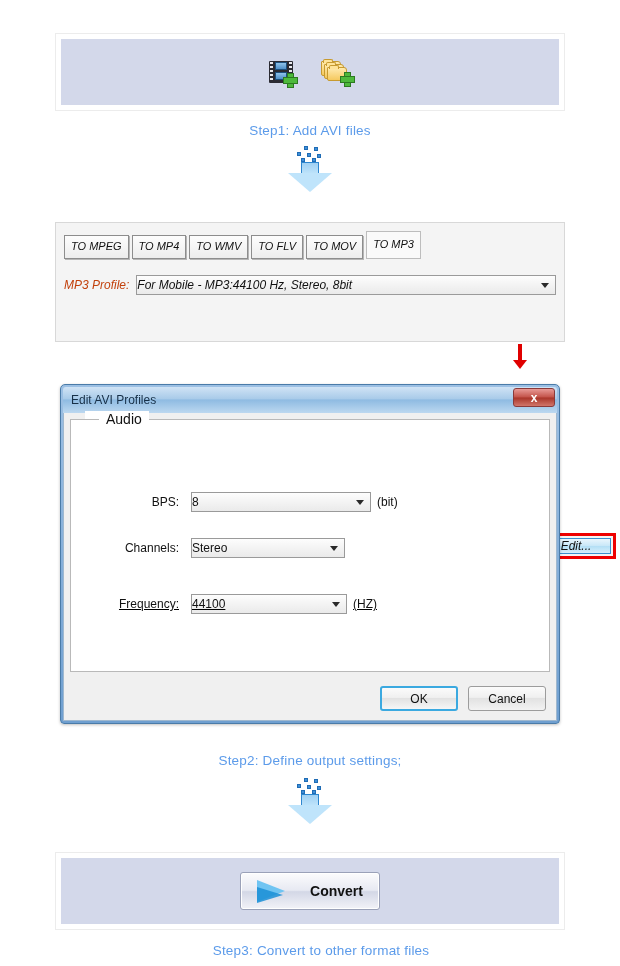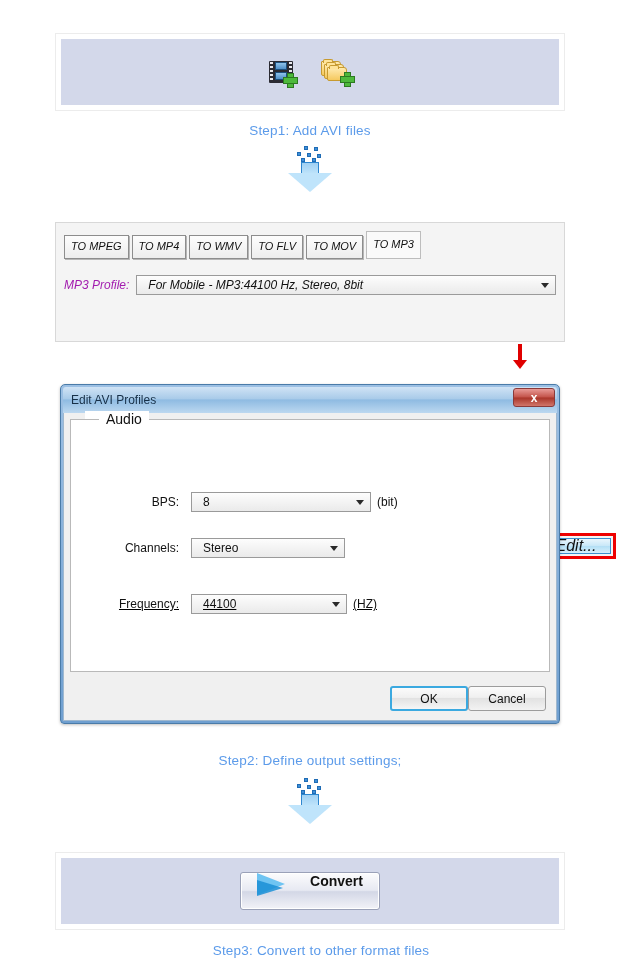--- a/index.html
+++ b/index.html
@@ -139,30 +139,30 @@
     background: #fafafa;
     border: 1px solid #bdbdbd;
     box-shadow: none;
     padding-top: 6px; padding-bottom: 7px;
   }
 
   .profile-row {
     position: absolute; left: 8px; top: 52px; right: 8px;
     display: flex; align-items: center;
   }
-  .profile-label { font-size: 12px; color: #a21caf; margin-right: 7px; white-space: nowrap; }
+  .profile-label { font-size: 12px; color: #c2410c; margin-right: 7px; white-space: nowrap; }
 
   .wincombo {
     position: relative;
     background: linear-gradient(to bottom,#fdfdfd,#eaeaea);
     border: 1px solid #9a9a9a;
     height: 20px;
     display: flex; align-items: center;
     font-size: 12px; color: #111;
-    padding-left: 11px;
+    padding-left: 0;
     overflow: hidden;
   }
   .wincombo .caret {
     position: absolute; right: 6px; top: 50%; margin-top: -2px;
     width: 0; height: 0;
     border-left: 4px solid transparent;
     border-right: 4px solid transparent;
     border-top: 5px solid #2a2a2a;
   }
 
@@ -170,22 +170,22 @@
   .edit-wrap {
     position: absolute;
     border: 3px solid #ee0000;
     background: #f4f4f4;
     padding: 2px;
   }
   .edit-btn {
     width: 100%; height: 100%;
     background: linear-gradient(to bottom,#eaf6fd,#c9e8f8 48%,#b3dff5 52%,#d6f0fc);
     border: 1px solid #3c8fce;
-    font-size: 16px; color: #111;
-    display: flex; align-items: center; justify-content: center;
+    font-size: 12px; color: #111;
+    display: flex; justify-content: center;
   }
 
   
   .red-arrow { position: absolute; width: 14px; }
   .red-arrow .sh { width: 4px; background: #e00000; margin: 0 auto; }
   .red-arrow .hd {
     width: 0; height: 0; margin: 0 auto;
     border-left: 7px solid transparent;
     border-right: 7px solid transparent;
     border-top: 9px solid #e00000;
@@ -247,42 +247,42 @@
     display: flex; align-items: center;
   }
   .field-label {
     font-size: 12px; color: #111;
     width: 86px; text-align: right; margin-right: 12px;
   }
   .field-unit { font-size: 12px; color: #111; margin-left: 6px; }
 
   .dlg-buttons {
     position: absolute; right: 10px; bottom: 9px;
-    display: flex;  align-items: flex-end;
+    display: flex; gap: 10px; align-items: flex-end;
   }
   .dlg-btn {
     width: 78px; height: 25px;
     font-size: 12px; color: #111;
     display: flex; align-items: center; justify-content: center;
     background: linear-gradient(to bottom,#fbfbfb,#f0f0f0 45%,#e2e2e2 50%,#f3f3f3);
     border: 1px solid #9c9c9c;
     border-radius: 3px;
   }
   .dlg-btn.default {
     border: 2px solid #3ba9e0;
     background: linear-gradient(to bottom,#fbfbfb,#f0f0f0 45%,#e2e2e2 50%,#f6f6f6);
   }
 
   
   .convert-btn {
     width: 140px; height: 38px;
     background: linear-gradient(to bottom,#fcfcfd,#e7e9f2 48%,#d3d7e6 52%,#f2f3f8);
     border: 1px solid #9aa1b8;
     border-radius: 3px;
-    display: flex; align-items: flex-start; justify-content: center;
+    display: flex; align-items: center; justify-content: center;
     gap: 23px;
     box-shadow: inset 0 0 0 1px #fff;
   }
   .play3d { position: relative; width: 30px; height: 22px; }
   .play3d .top {
     position: absolute; left: 0; top: 0; width: 0; height: 0;
     border-top: 11px solid transparent;
     border-bottom: 11px solid transparent;
     border-left: 28px solid #6fc4f2;
   }

